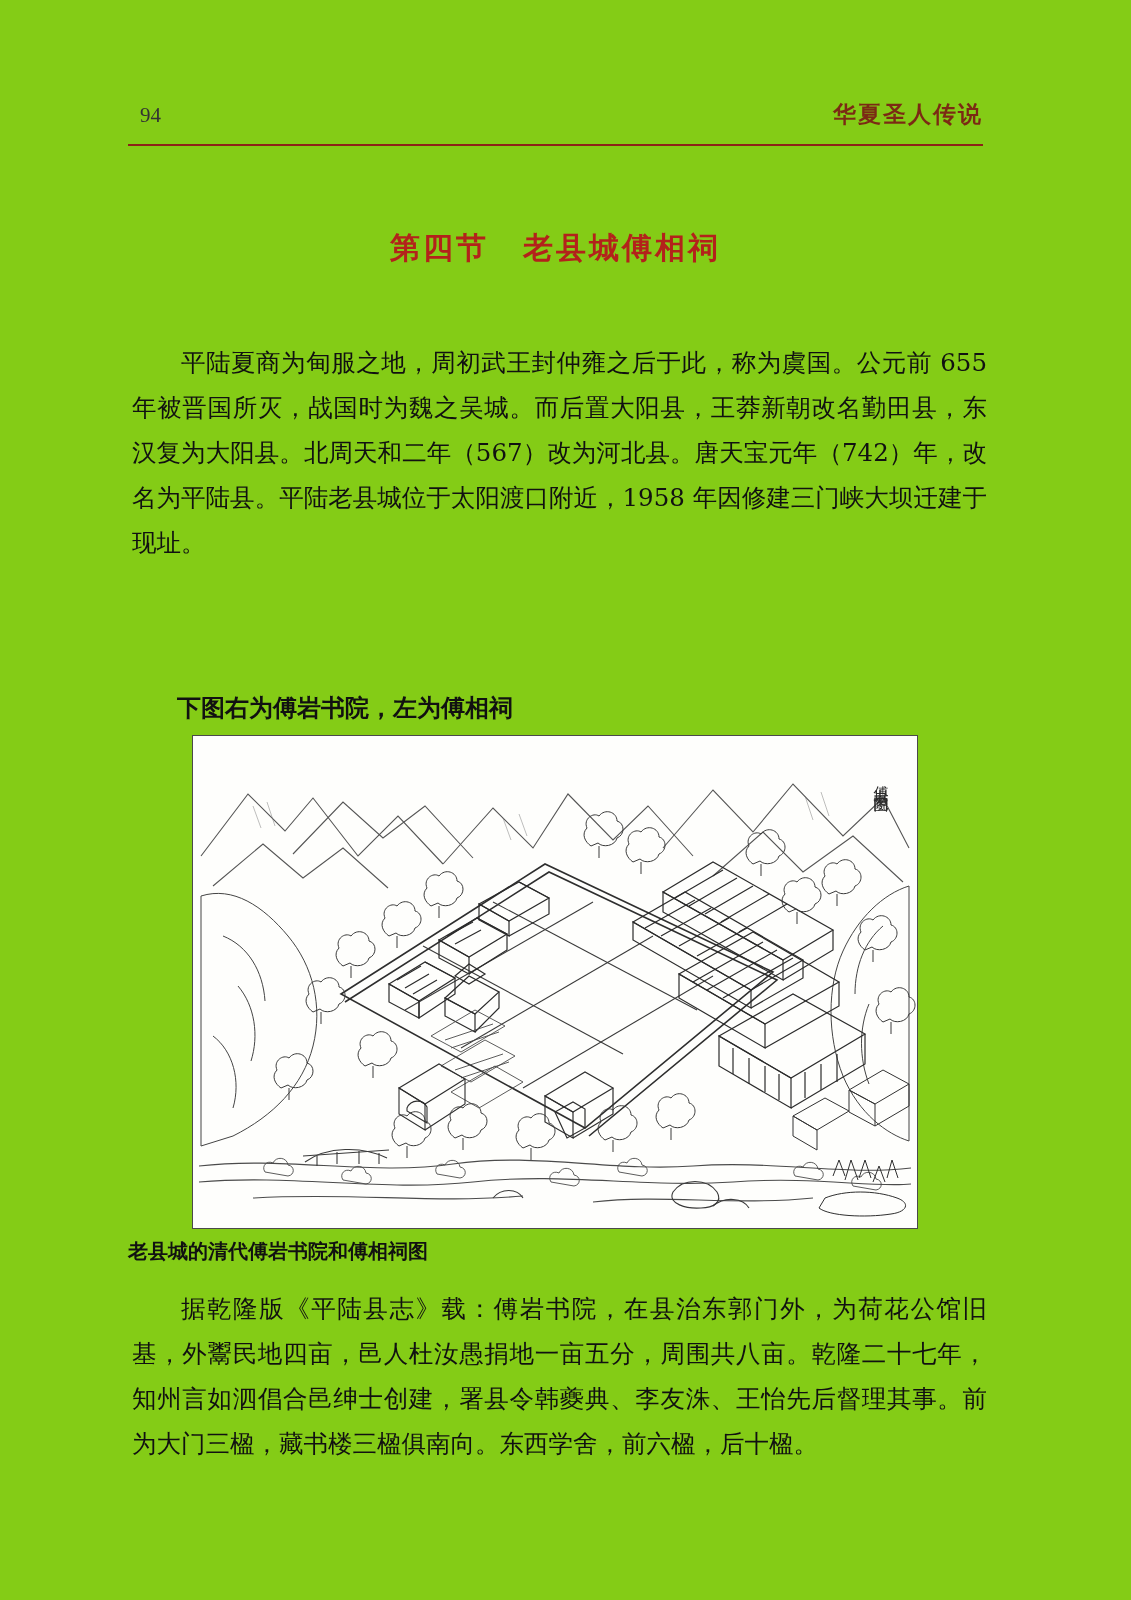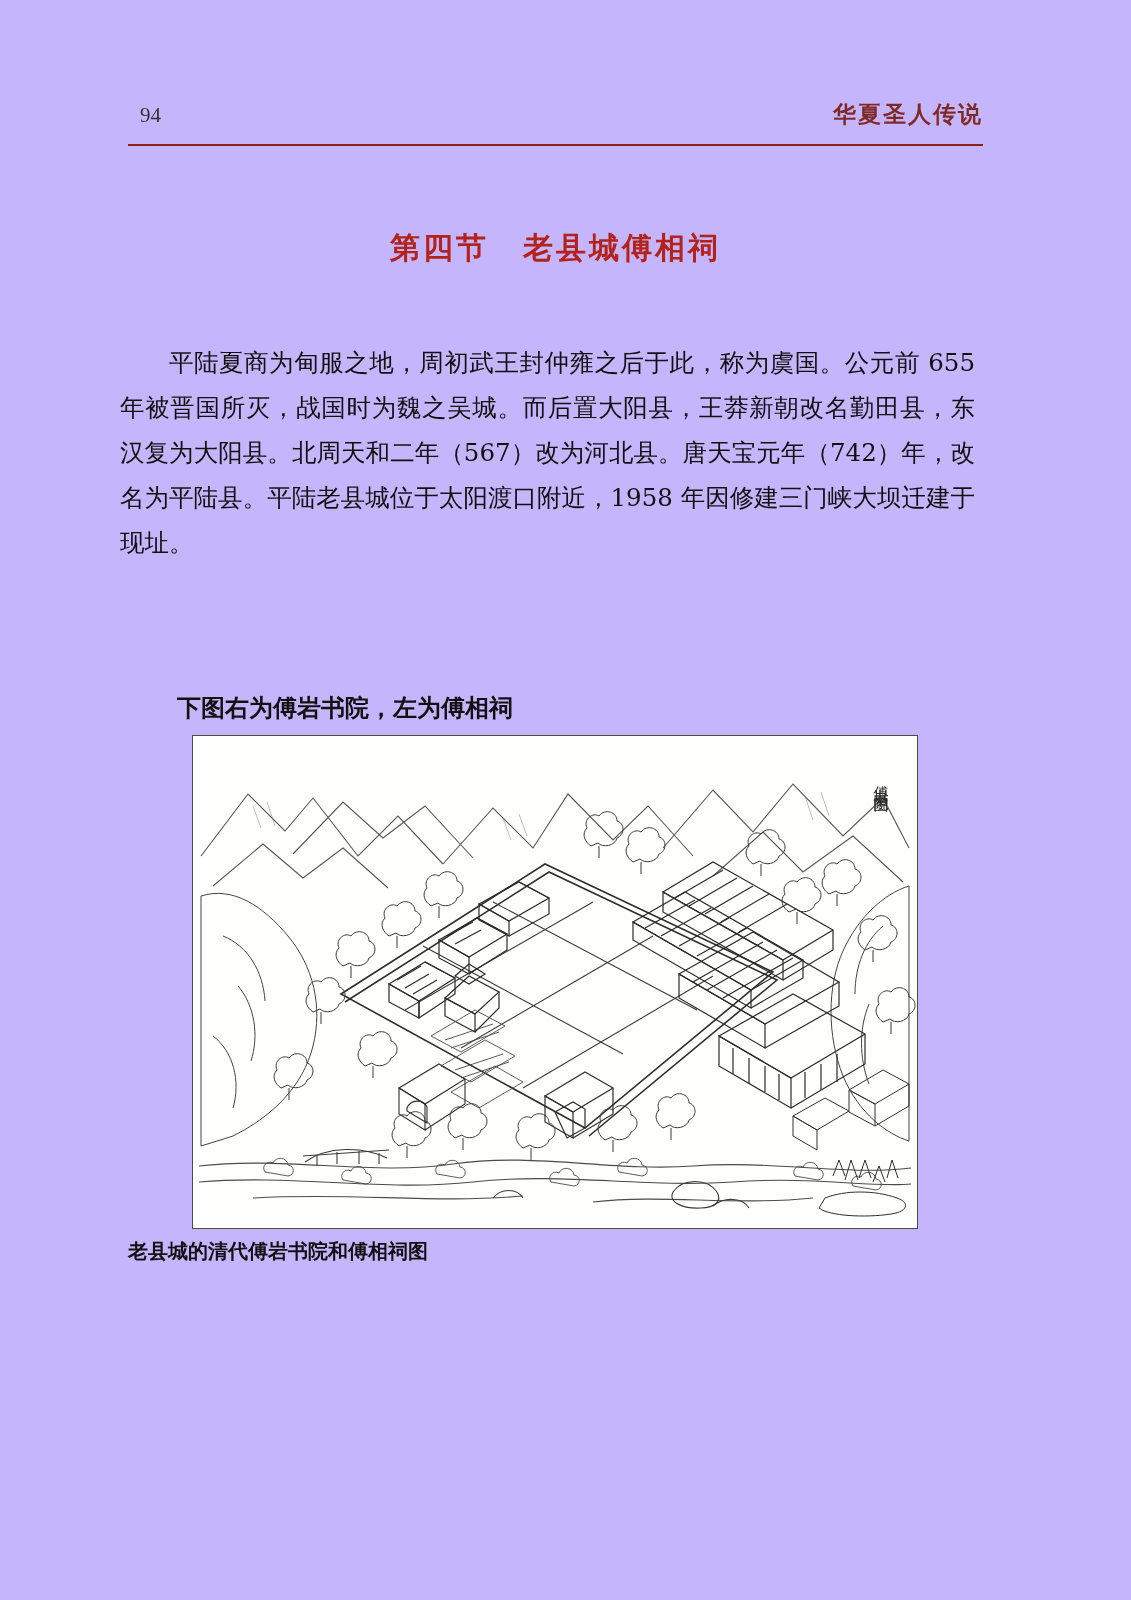--- a/index.html
+++ b/index.html
@@ -11,21 +11,21 @@
     width: 1131px;
     height: 1600px;
     font-family: "Liberation Serif", "DejaVu Serif", serif;
     color: #1a1a1a;
     position: relative;
     overflow: hidden;
   }
   .page {
     position: absolute;
     inset: 0;
-    background: #c4b5fd;
+    background: #84cc16;
   }
   
   .header {
     position: absolute;
     left: 128px;
     top: 95px;
     width: 855px;
     height: 52px;
   }
   .page-number {
@@ -67,21 +67,21 @@
     font-size: 30px;
     font-weight: bold;
     color: #b3221b;
     letter-spacing: 3px;
     font-family: Liberation Serif, serif;
   }
   .section-title .gap { display: inline-block; width: 34px; }
   
   .body-block {
     position: absolute;
-    left: 120px;
+    left: 132px;
     width: 855px;
     font-size: 24.5px;
     line-height: 45px;
     text-align: justify;
     text-justify: inter-character;
     color: #111;
     font-family: "DejaVu Serif", "Liberation Serif", serif;
   }
   .body-block p {
     margin: 0;
@@ -332,14 +332,17 @@
       </g>
 
       <g>
         <text class="seal-text" x="688" y="38" writing-mode="tb" letter-spacing="3">傅岩书院图</text>
       </g>
     </svg>
   </div>
 
   <div class="figure-caption">老县城的清代傅岩书院和傅相祠图</div>
 
+  <div class="body-block" id="para3">
+    <p class="last-natural">据乾隆版《平陆县志》载：傅岩书院，在县治东郭门外，为荷花公馆旧基，外鬻民地四亩，邑人杜汝愚捐地一亩五分，周围共八亩。乾隆二十七年，知州言如泗倡合邑绅士创建，署县令韩夔典、李友洙、王怡先后督理其事。前为大门三楹，藏书楼三楹俱南向。东西学舍，前六楹，后十楹。</p>
+  </div>
 
 </div>
 
 </body></html>

